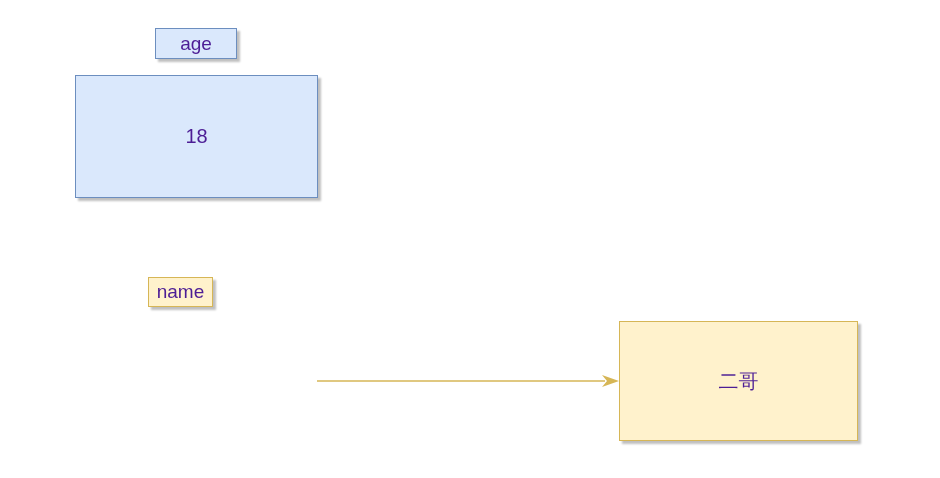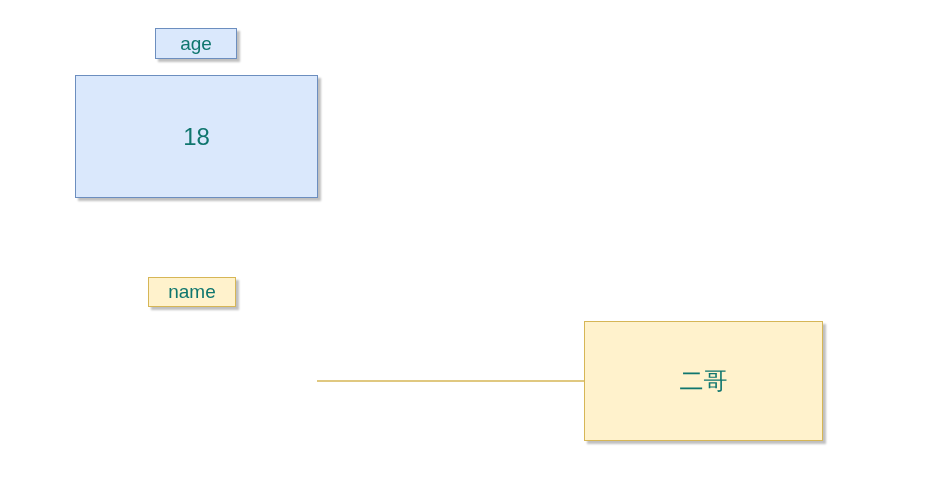--- a/index.html
+++ b/index.html
@@ -14,45 +14,45 @@
     height: 478px;
     background: #ffffff;
     overflow: hidden;
   }
   .shape {
     position: absolute;
     box-sizing: border-box;
     display: flex;
     align-items: center;
     justify-content: center;
-    color: #0f766e;
+    color: #4c1d95;
     box-shadow: 3px 3px 2px rgba(0,0,0,0.25);
   }
   .blue {
     background: #dae8fc;
     border: 1px solid #6c8ebf;
   }
   .yellow {
     background: #fff2cc;
     border: 1px solid #d6b656;
   }
   .label-tab {
     font-size: 19px;
     padding: 2px 6px;
   }
   .big-box {
-    font-size: 24px;
+    font-size: 20px;
   }
   
   .age-label   { left: 155px; top: 28px;  width: 82px;  height: 31px; }
   .age-box     { left: 75px;  top: 75px;  width: 243px; height: 123px; }
   
-  .name-label  { left: 148px; top: 277px; width: 88px;  height: 30px; }
+  .name-label  { left: 148px; top: 277px; width: 65px;  height: 30px; }
   .name-box    { left: 72px;  top: 321px; width: 245px; height: 120px; }
-  .value-box   { left: 584px; top: 321px; width: 239px; height: 120px; }
+  .value-box   { left: 619px; top: 321px; width: 239px; height: 120px; }
   .arrow-svg {
     position: absolute;
     left: 317px;
     top: 366px;
     width: 305px;
     height: 30px;
   }
 </style>
 </head>
 <body>

